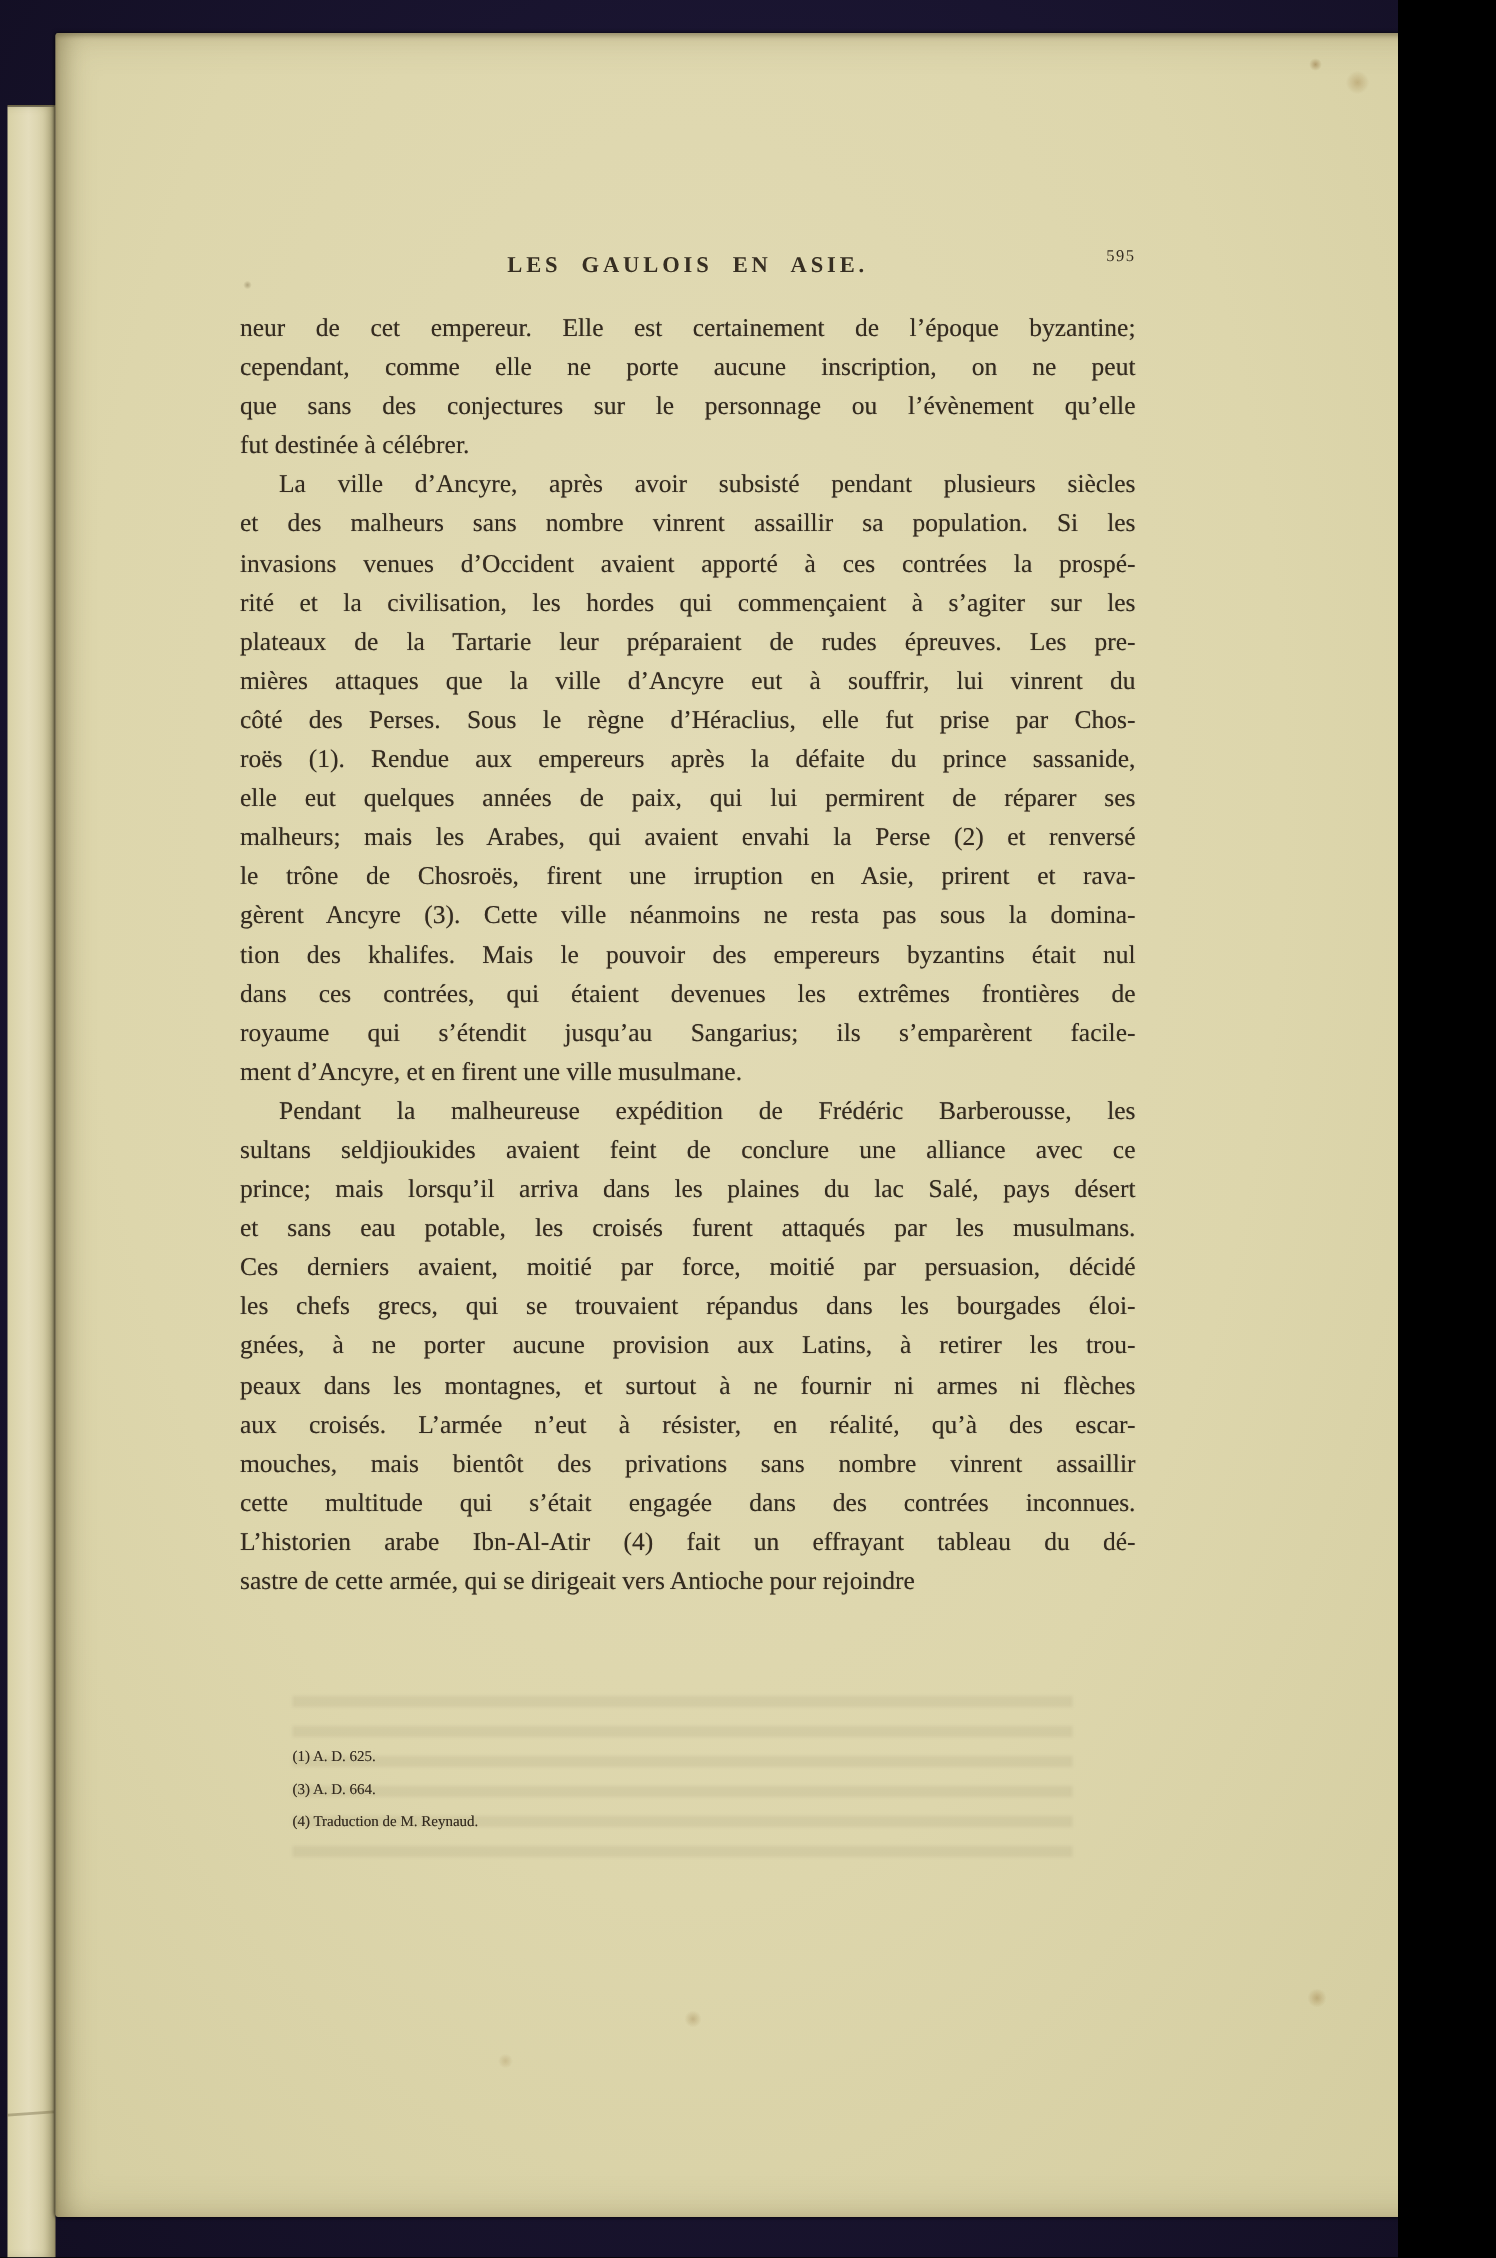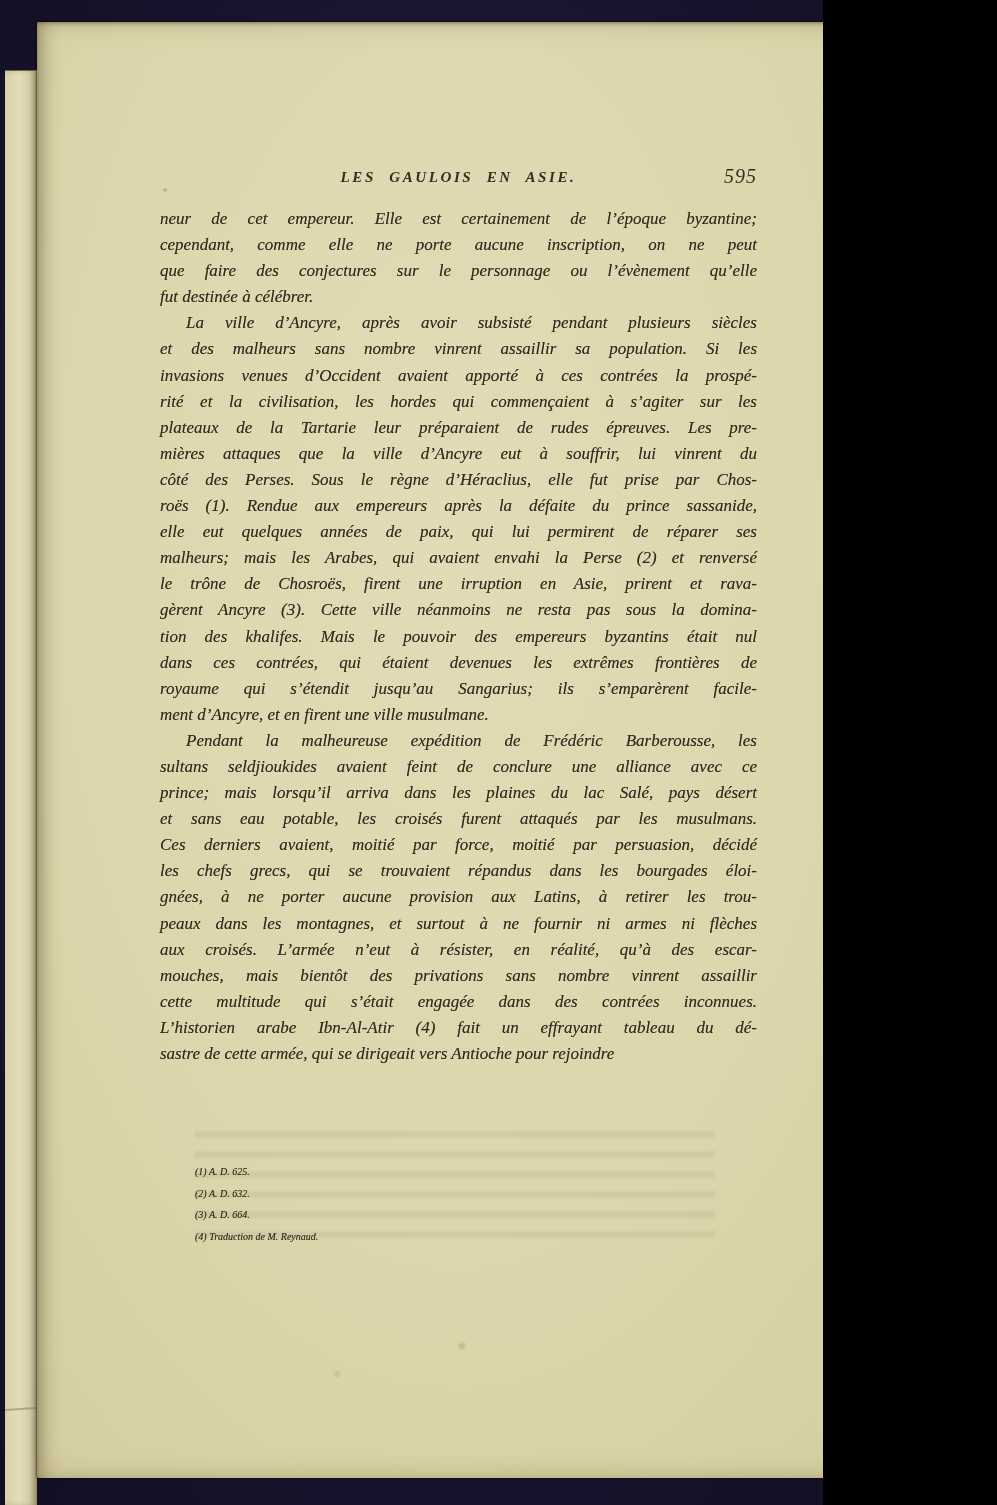--- a/index.html
+++ b/index.html
@@ -5,25 +5,24 @@
   :root{
     --background:#1a1531;
     --paper:#ddd6ac;
     --paper-light:#e4ddbc;
     --ink:#342b20;
   }
   *{margin:0;padding:0;box-sizing:border-box;}
   html,body{background:#000;}
   .scene{
     position:relative;
-    width:823px;height:1505px;
+    width:932px;height:1505px;
     background:radial-gradient(ellipse at 55% 45%, #201a3c 0%, var(--background) 55%, #120e22 100%);
     overflow:hidden;
     font-family:"Liberation Serif","DejaVu Serif",serif;
-    font-style:italic;
   }
   
   .under-page{
     position:absolute;
     left:5px;top:70px;width:32px;height:1435px;
     background:linear-gradient(to right,#d8d1a6 0%,var(--paper-light) 45%,#cfc89c 100%);
     box-shadow:inset -5px 0 7px -3px rgba(85,74,42,.55);
     border-right:1px solid #978e66;
     border-top:1px solid #6d6545;
   }
@@ -71,21 +70,21 @@
   .running-head{
     position:absolute;top:146px;left:0;width:100%;
     text-align:center;
   }
   .running-title{
     font-size:15px;font-weight:700;letter-spacing:2.6px;word-spacing:7px;
     color:#362e22;
   }
   .page-number{
     position:absolute;right:0;top:-3px;
-    font-size:20px;letter-spacing:1px;color:#342c20;text-align:center;
+    font-size:11px;letter-spacing:1px;color:#342c20;text-align:center;
   }
   .body-text{
     position:absolute;top:184px;left:0;width:597px;
     font-size:17px;line-height:26.1px;
     text-shadow:0 0 .5px rgba(52,43,32,.55);
   }
   .line{
     text-align:justify;
     -moz-text-align-last:justify;
     text-align-last:justify;
@@ -113,21 +112,21 @@
     <div class="ghosting"></div>
     <div class="text-block">
       <div class="running-head">
         <span class="running-title">LES GAULOIS EN ASIE.</span>
         <span class="page-number">595</span>
       </div>
       <div class="body-text">
           <div class="paragraph">
             <div class="line">neur de cet empereur. Elle est certainement de l’époque byzantine;</div>
             <div class="line">cependant, comme elle ne porte aucune inscription, on ne peut</div>
-            <div class="line">que faire des conjectures sur le personnage ou l’évènement qu’elle</div>
+            <div class="line">que sans des conjectures sur le personnage ou l’évènement qu’elle</div>
             <div class="line last">fut destinée à célébrer.</div>
           </div>
           <div class="paragraph">
             <div class="line indent">La ville d’Ancyre, après avoir subsisté pendant plusieurs siècles</div>
             <div class="line">et des malheurs sans nombre vinrent assaillir sa population. Si les</div>
             <div class="line">invasions venues d’Occident avaient apporté à ces contrées la prospé-</div>
             <div class="line">rité et la civilisation, les hordes qui commençaient à s’agiter sur les</div>
             <div class="line">plateaux de la Tartarie leur préparaient de rudes épreuves. Les pre-</div>
             <div class="line">mières attaques que la ville d’Ancyre eut à souffrir, lui vinrent du</div>
             <div class="line">côté des Perses. Sous le règne d’Héraclius, elle fut prise par Chos-</div>
@@ -152,19 +151,18 @@
             <div class="line">peaux dans les montagnes, et surtout à ne fournir ni armes ni flèches</div>
             <div class="line">aux croisés. L’armée n’eut à résister, en réalité, qu’à des escar-</div>
             <div class="line">mouches, mais bientôt des privations sans nombre vinrent assaillir</div>
             <div class="line">cette multitude qui s’était engagée dans des contrées inconnues.</div>
             <div class="line">L’historien arabe Ibn-Al-Atir (4) fait un effrayant tableau du dé-</div>
             <div class="line last">sastre de cette armée, qui se dirigeait vers Antioche pour rejoindre</div>
           </div>
         </div>
       <div class="footnotes">
           <div class="fn-line">(1) A. D. 625.</div>
-          <div class="fn-line">(2) A. D. 632.</div>
           <div class="fn-line">(3) A. D. 664.</div>
           <div class="fn-line">(4) Traduction de M. Reynaud.</div>
         </div>
     </div>
   </div>
 </div>
 
 </body></html>

